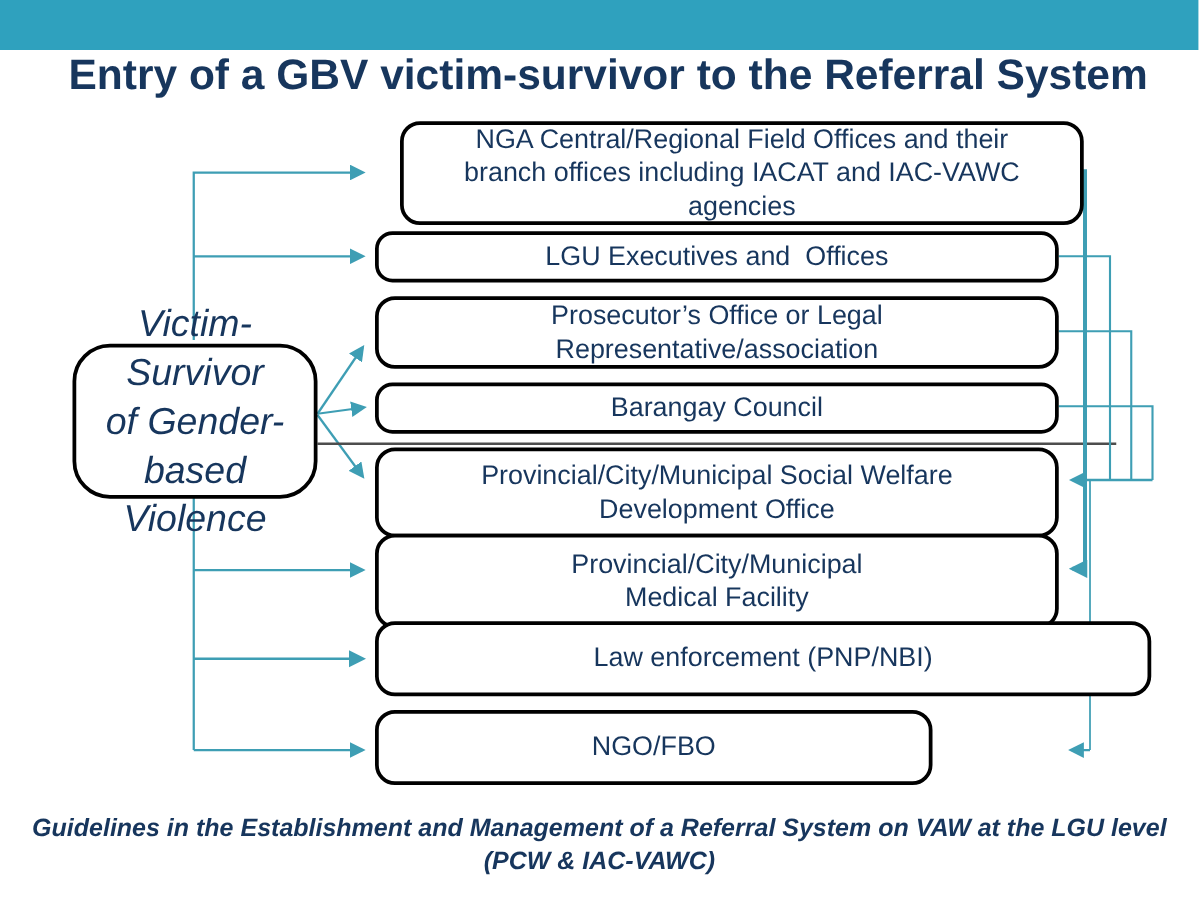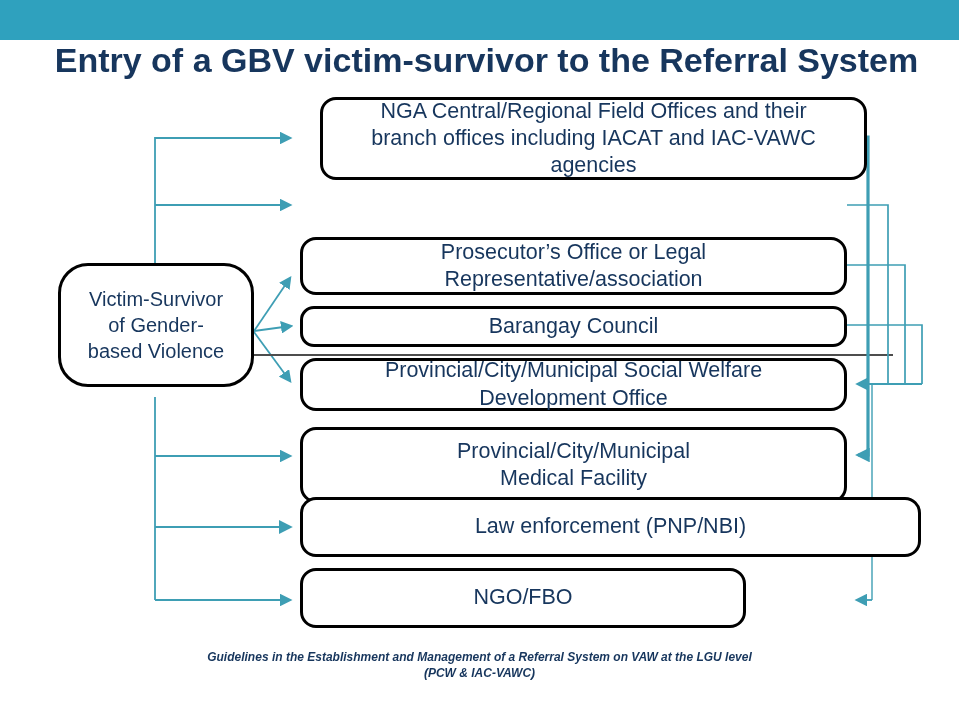--- a/index.html
+++ b/index.html
@@ -43,40 +43,41 @@
     display: flex;
     align-items: center;
     justify-content: center;
     text-align: center;
     color: #17365d;
     font-size: 21.5px;
     line-height: 1.26;
     white-space: pre-wrap;
   }
   #victim-box {
-    left: 58px; top: 263px;
+    left: 58px; top: 275px;
     width: 196px; height: 124px;
     border-radius: 30px;
-    font-size: 20px;
+    font-size: 30px;
     line-height: 1.3;
+    font-style: italic;
   }
   #box-nga      { left: 300px; top:  97px; width: 547px; height: 83px; margin-left: 20px; }
   #box-lgu      { left: 300px; top: 185px; width: 547px; height: 41px; border-radius: 14px; }
   #box-pros     { left: 300px; top: 237px; width: 547px; height: 58px; }
   #box-brgy     { left: 300px; top: 306px; width: 547px; height: 41px; border-radius: 14px; }
-  #box-swdo     { left: 300px; top: 358px; width: 547px; height: 53px; }
+  #box-swdo     { left: 300px; top: 358px; width: 547px; height: 72px; }
   #box-medical  { left: 300px; top: 427px; width: 547px; height: 76px; }
   #box-law      { left: 300px; top: 497px; width: 621px; height: 60px; }
   #box-ngo      { left: 300px; top: 568px; width: 446px; height: 60px; }
   #footer-caption {
     position: absolute;
     left: 0; top: 650px;
     width: 959px;
     text-align: center;
-    font-size: 12px;
+    font-size: 20px;
     font-weight: bold;
     font-style: italic;
     color: #17365d;
     line-height: 1.3;
     white-space: pre-wrap;
   }
 </style>
 </head>
 <body>
 
@@ -123,20 +124,21 @@
     <path d="M872,600 H857" fill="none" stroke="#3e9eb4" stroke-width="1.8" marker-end="url(#arrS)"></path>
   </svg>
 
   <div class="node" id="victim-box">Victim-Survivor
 of Gender-
 based Violence</div>
 
   <div class="node" id="box-nga">NGA Central/Regional Field Offices and their
 branch offices including IACAT and IAC-VAWC
 agencies</div>
+  <div class="node" id="box-lgu">LGU Executives and  Offices</div>
   <div class="node" id="box-pros">Prosecutor’s Office or Legal
 Representative/association</div>
   <div class="node" id="box-brgy">Barangay Council</div>
   <div class="node" id="box-swdo">Provincial/City/Municipal Social Welfare
 Development Office</div>
   <div class="node" id="box-medical">Provincial/City/Municipal
 Medical Facility</div>
   <div class="node" id="box-law">Law enforcement (PNP/NBI)</div>
   <div class="node" id="box-ngo">NGO/FBO</div>
 

